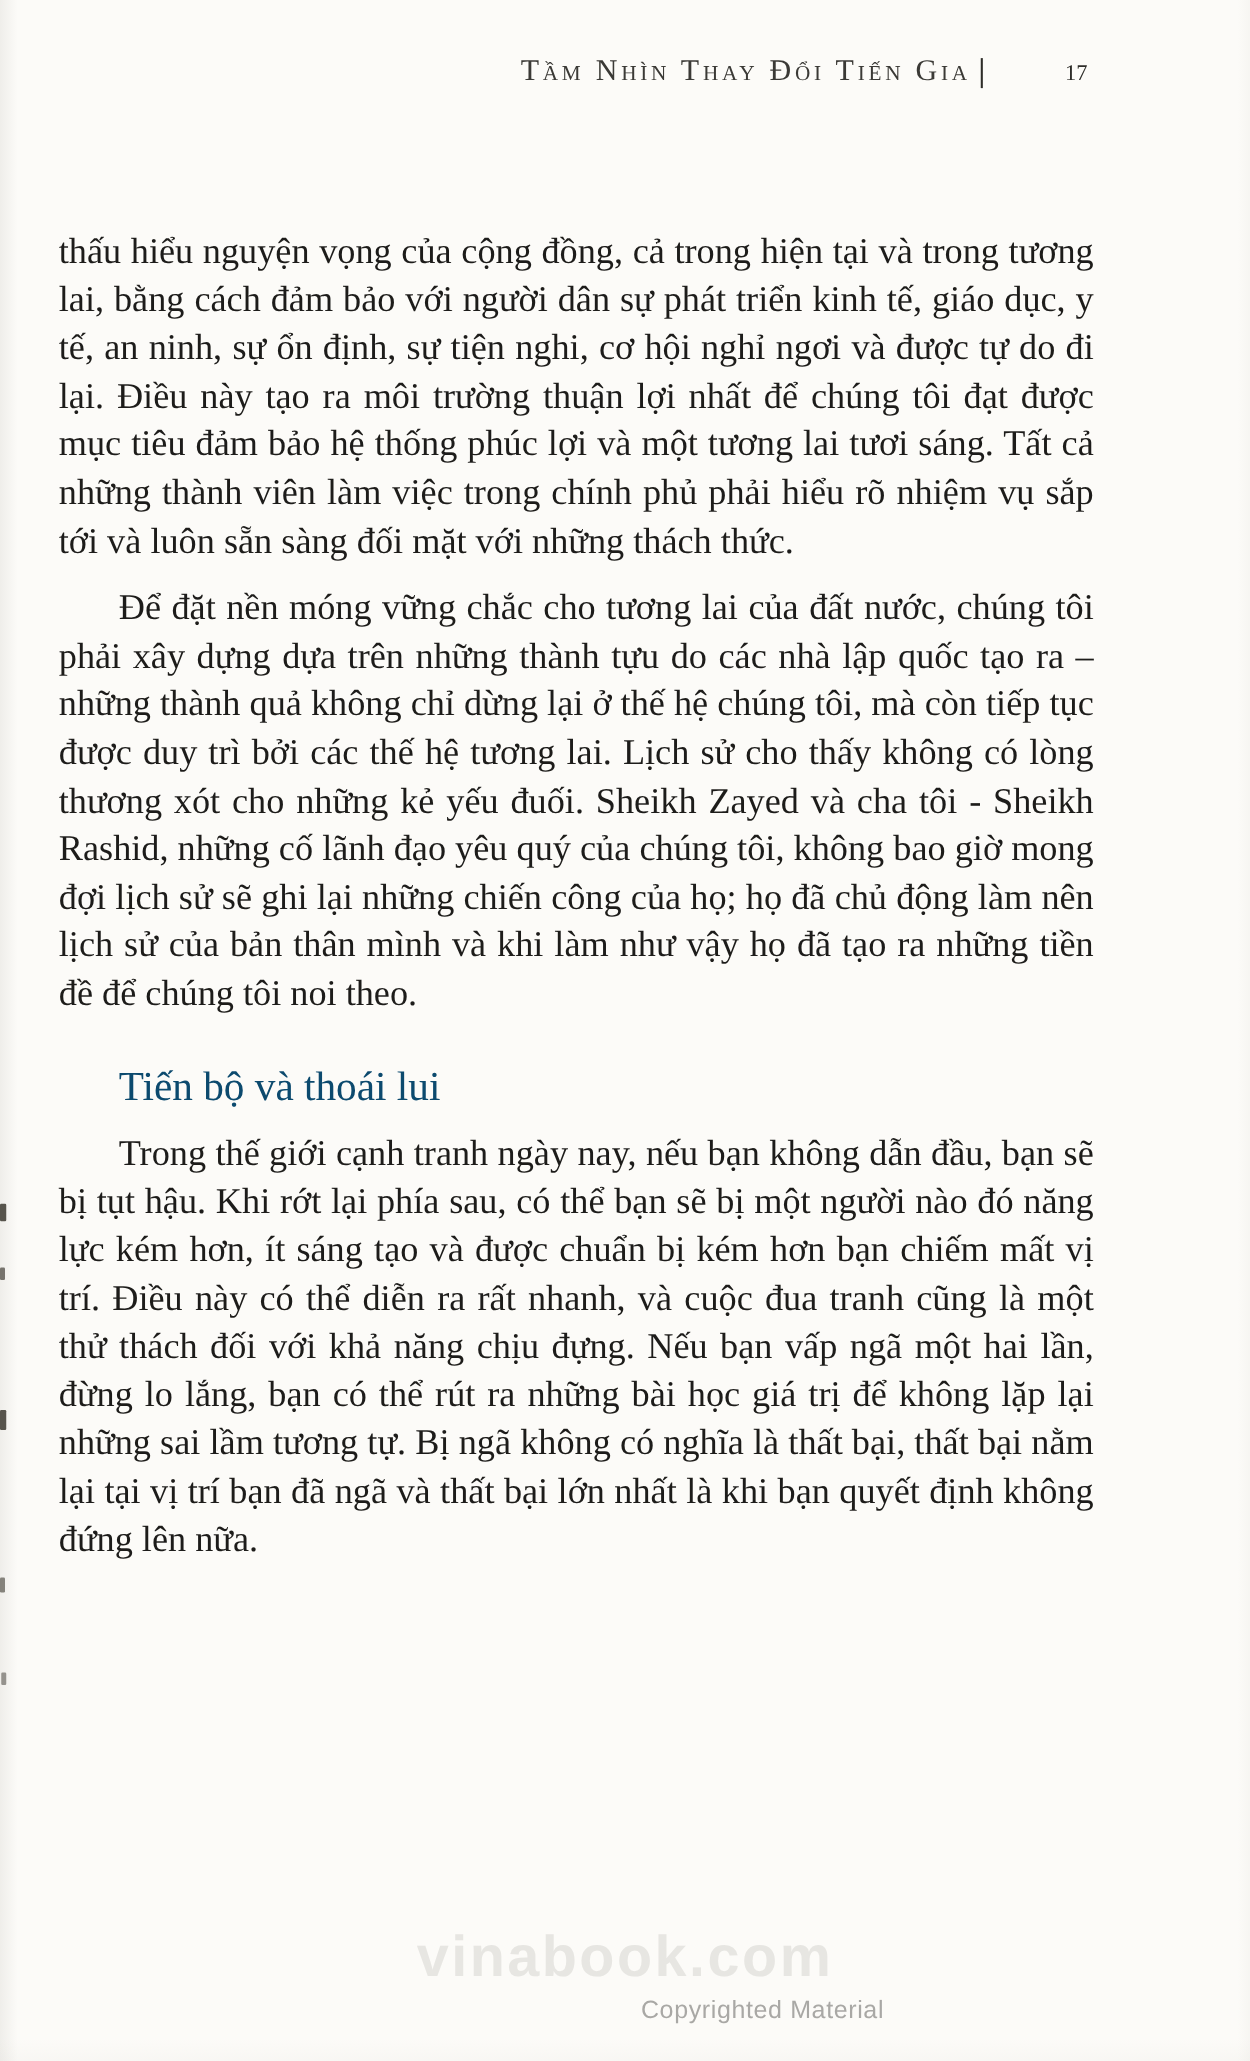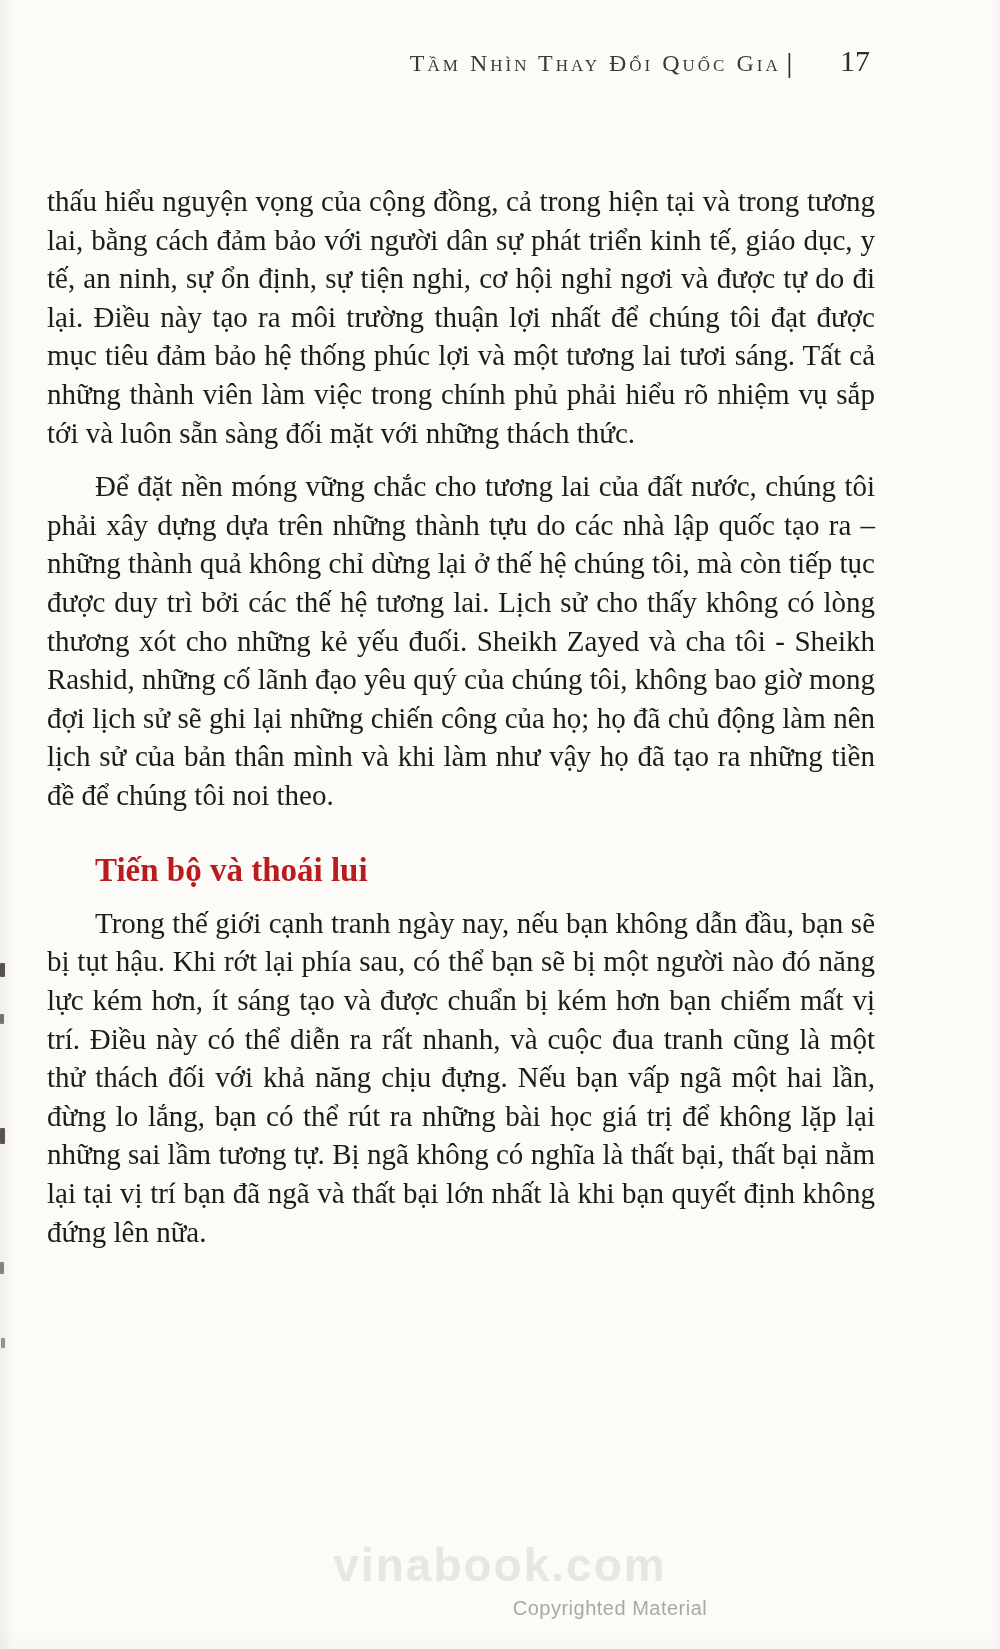--- a/index.html
+++ b/index.html
@@ -51,22 +51,22 @@
     white-space: nowrap;
   }
   .header-sep {
     font-size: 24px;
     font-weight: bold;
     margin-left: 6px;
     transform: scaleY(1.1);
     color: #2e2d29;
   }
   .page-number {
-    font-size: 30px;
-    margin-left: 48px;
+    font-size: 18px;
+    margin-left: 64px;
     color: #2e2d29;
   }
 
   .text-block {
     position: absolute;
     top: 182px;
     left: 47px;
     width: 828px;
     color: #1d1c1a;
     font-size: 29px;
@@ -75,22 +75,22 @@
   }
   .text-block p {
     margin: 0 0 15px 0;
   }
   .text-block p.indented {
     text-indent: 48px;
   }
   .section-heading {
     margin: 37px 0 16px 48px;
     font-size: 33px;
-    font-weight: bold;
-    color: #b91c1c;
+    font-weight: normal;
+    color: #0c4a6e;
     line-height: 1.1;
     text-align: left;
   }
 
   .watermark {
     position: absolute;
     top: 1538px;
     left: 0;
     width: 1000px;
     text-align: center;
@@ -117,21 +117,21 @@
 <body>
 
 <div class="scan-surface"></div>
 <div class="artifact a1"></div>
 <div class="artifact a2"></div>
 <div class="artifact a3"></div>
 <div class="artifact a4"></div>
 <div class="artifact a5"></div>
 
 <header class="page-header">
-  <span class="running-title">Tầm Nhìn Thay Đổi Quốc Gia</span>
+  <span class="running-title">Tầm Nhìn Thay Đổi Tiến Gia</span>
   <span class="header-sep">|</span>
   <span class="page-number">17</span>
 </header>
 
 <main class="text-block">
   <p>thấu hiểu nguyện vọng của cộng đồng, cả trong hiện tại và trong tương lai, bằng cách đảm bảo với người dân sự phát triển kinh tế, giáo dục, y tế, an ninh, sự ổn định, sự tiện nghi, cơ hội nghỉ ngơi và được tự do đi lại. Điều này tạo ra môi trường thuận lợi nhất để chúng tôi đạt được mục tiêu đảm bảo hệ thống phúc lợi và một tương lai tươi sáng. Tất cả những thành viên làm việc trong chính phủ phải hiểu rõ nhiệm vụ sắp tới và luôn sẵn sàng đối mặt với những thách thức.</p>
   <p class="indented">Để đặt nền móng vững chắc cho tương lai của đất nước, chúng tôi phải xây dựng dựa trên những thành tựu do các nhà lập quốc tạo ra – những thành quả không chỉ dừng lại ở thế hệ chúng tôi, mà còn tiếp tục được duy trì bởi các thế hệ tương lai. Lịch sử cho thấy không có lòng thương xót cho những kẻ yếu đuối. Sheikh Zayed và cha tôi - Sheikh Rashid, những cố lãnh đạo yêu quý của chúng tôi, không bao giờ mong đợi lịch sử sẽ ghi lại những chiến công của họ; họ đã chủ động làm nên lịch sử của bản thân mình và khi làm như vậy họ đã tạo ra những tiền đề để chúng tôi noi theo.</p>
   <h2 class="section-heading">Tiến bộ và thoái lui</h2>
   <p class="indented">Trong thế giới cạnh tranh ngày nay, nếu bạn không dẫn đầu, bạn sẽ bị tụt hậu. Khi rớt lại phía sau, có thể bạn sẽ bị một người nào đó năng lực kém hơn, ít sáng tạo và được chuẩn bị kém hơn bạn chiếm mất vị trí. Điều này có thể diễn ra rất nhanh, và cuộc đua tranh cũng là một thử thách đối với khả năng chịu đựng. Nếu bạn vấp ngã một hai lần, đừng lo lắng, bạn có thể rút ra những bài học giá trị để không lặp lại những sai lầm tương tự. Bị ngã không có nghĩa là thất bại, thất bại nằm lại tại vị trí bạn đã ngã và thất bại lớn nhất là khi bạn quyết định không đứng lên nữa.</p>
 </main>

